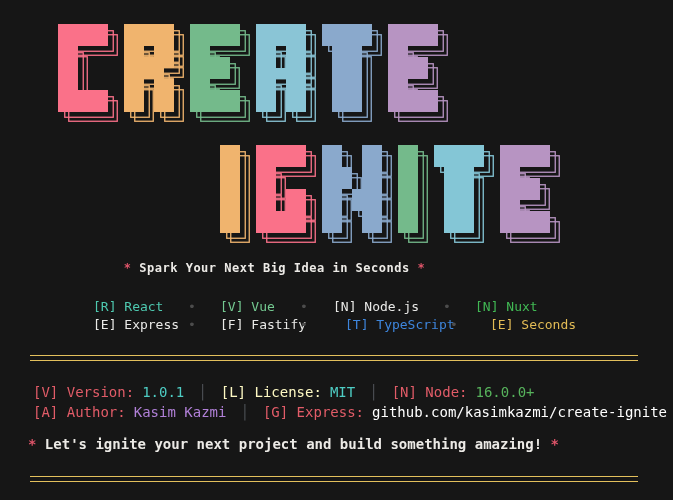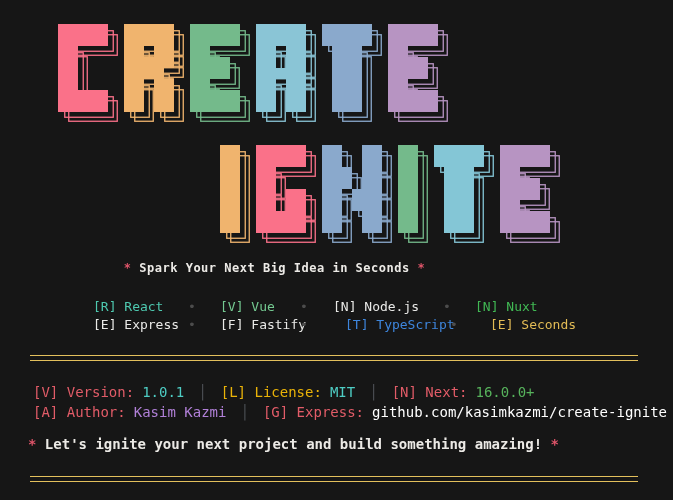--- a/index.html
+++ b/index.html
@@ -245,24 +245,24 @@
   <span style="left:450px;" class="bullet">•</span>
   <span style="left: 490px; color: rgb(226, 187, 85);">[E] Seconds</span>
 </div>
 
 <div class="abs divider" style="top:355px;"></div>
 
 <div class="abs info-line" style="top:384px;">
   <span class="lbl" style="color: rgb(226, 92, 104);">[V] Version:</span>
   <span style="color: rgb(78, 205, 196);">1.0.1</span>
   <span class="sep">│</span>
-  <span class="lbl" style="color: #eab308; text-align: center;">[L] License:</span>
+  <span class="lbl" style="color: #fef9c3; text-align: center;">[L] License:</span>
   <span style="color: rgb(78, 205, 196);">MIT</span>
   <span class="sep">│</span>
-  <span class="lbl" style="color: rgb(226, 92, 104);">[N] Next:</span>
+  <span class="lbl" style="color: rgb(226, 92, 104);">[N] Node:</span>
   <span style="color: rgb(87, 179, 92);">16.0.0+</span>
 </div>
 
 <div class="abs info-line" style="top:404px;">
   <span class="lbl" style="color: rgb(226, 92, 104);">[A] Author:</span>
   <span style="color: rgb(177, 128, 216);">Kasim Kazmi</span>
   <span class="sep">│</span>
   <span class="lbl" style="color: rgb(226, 92, 104);">[G] Express:</span>
   <span style="color: #ffffff;">github.com/kasimkazmi/create-ignite</span>
 </div>

